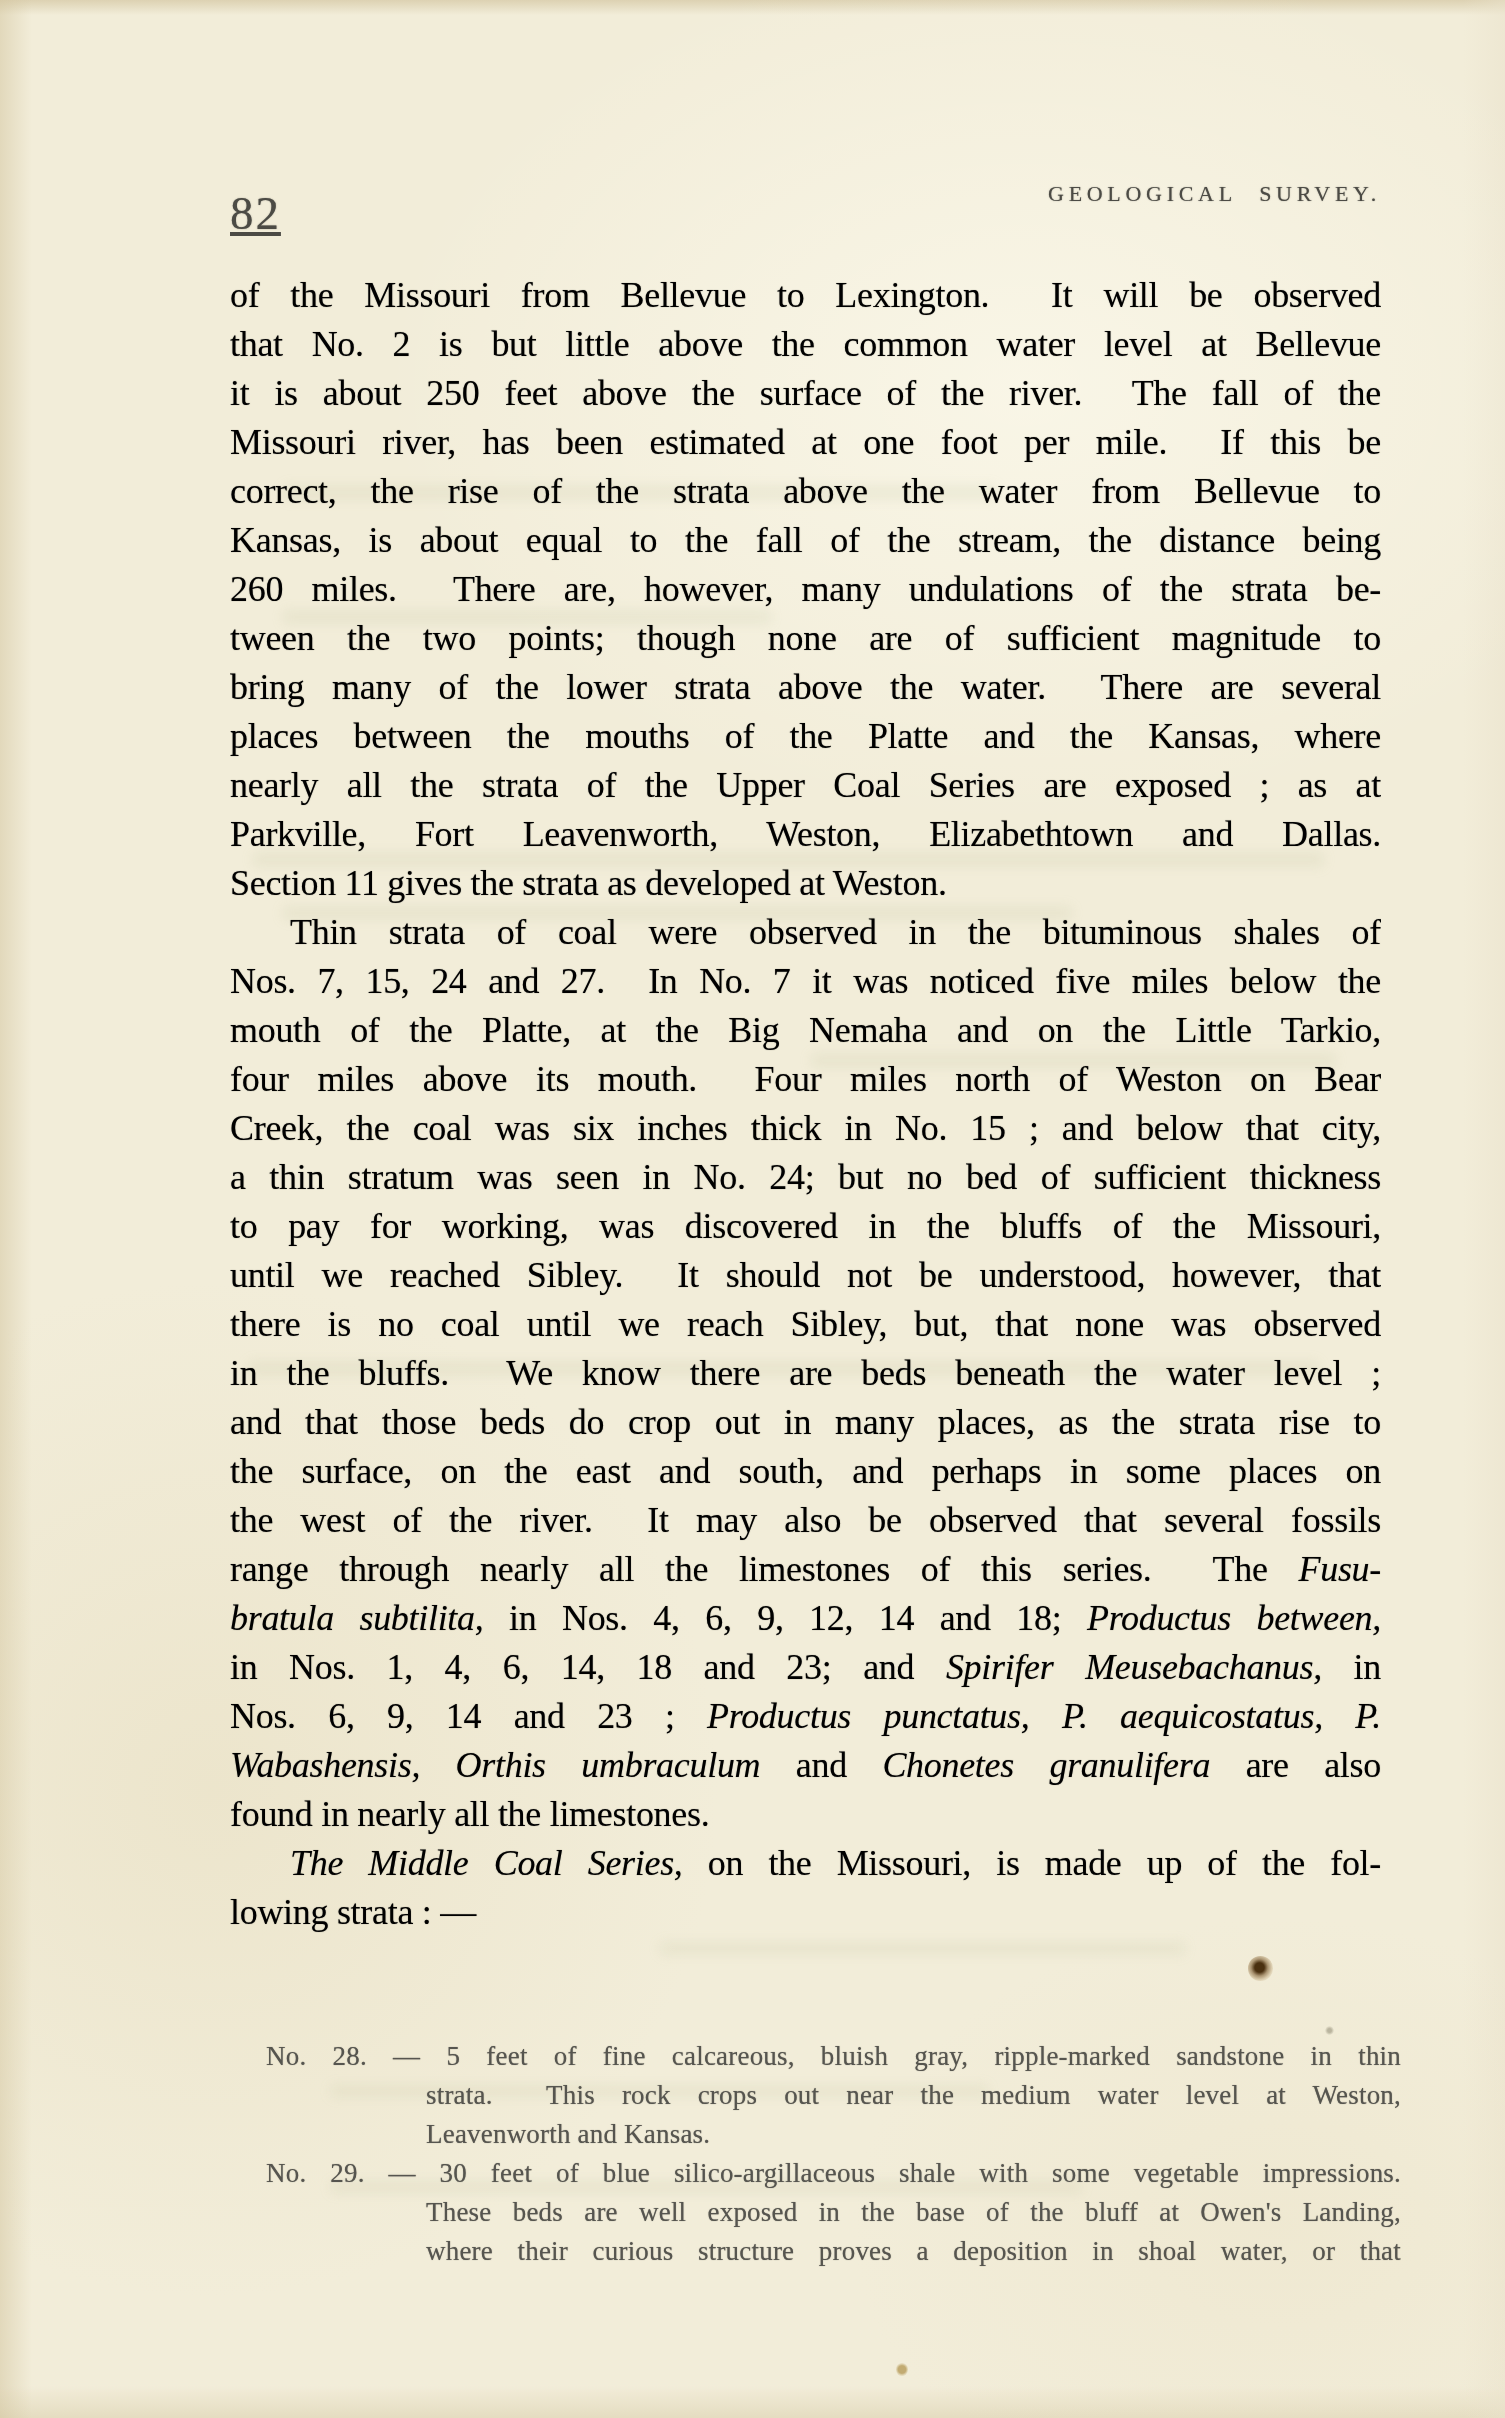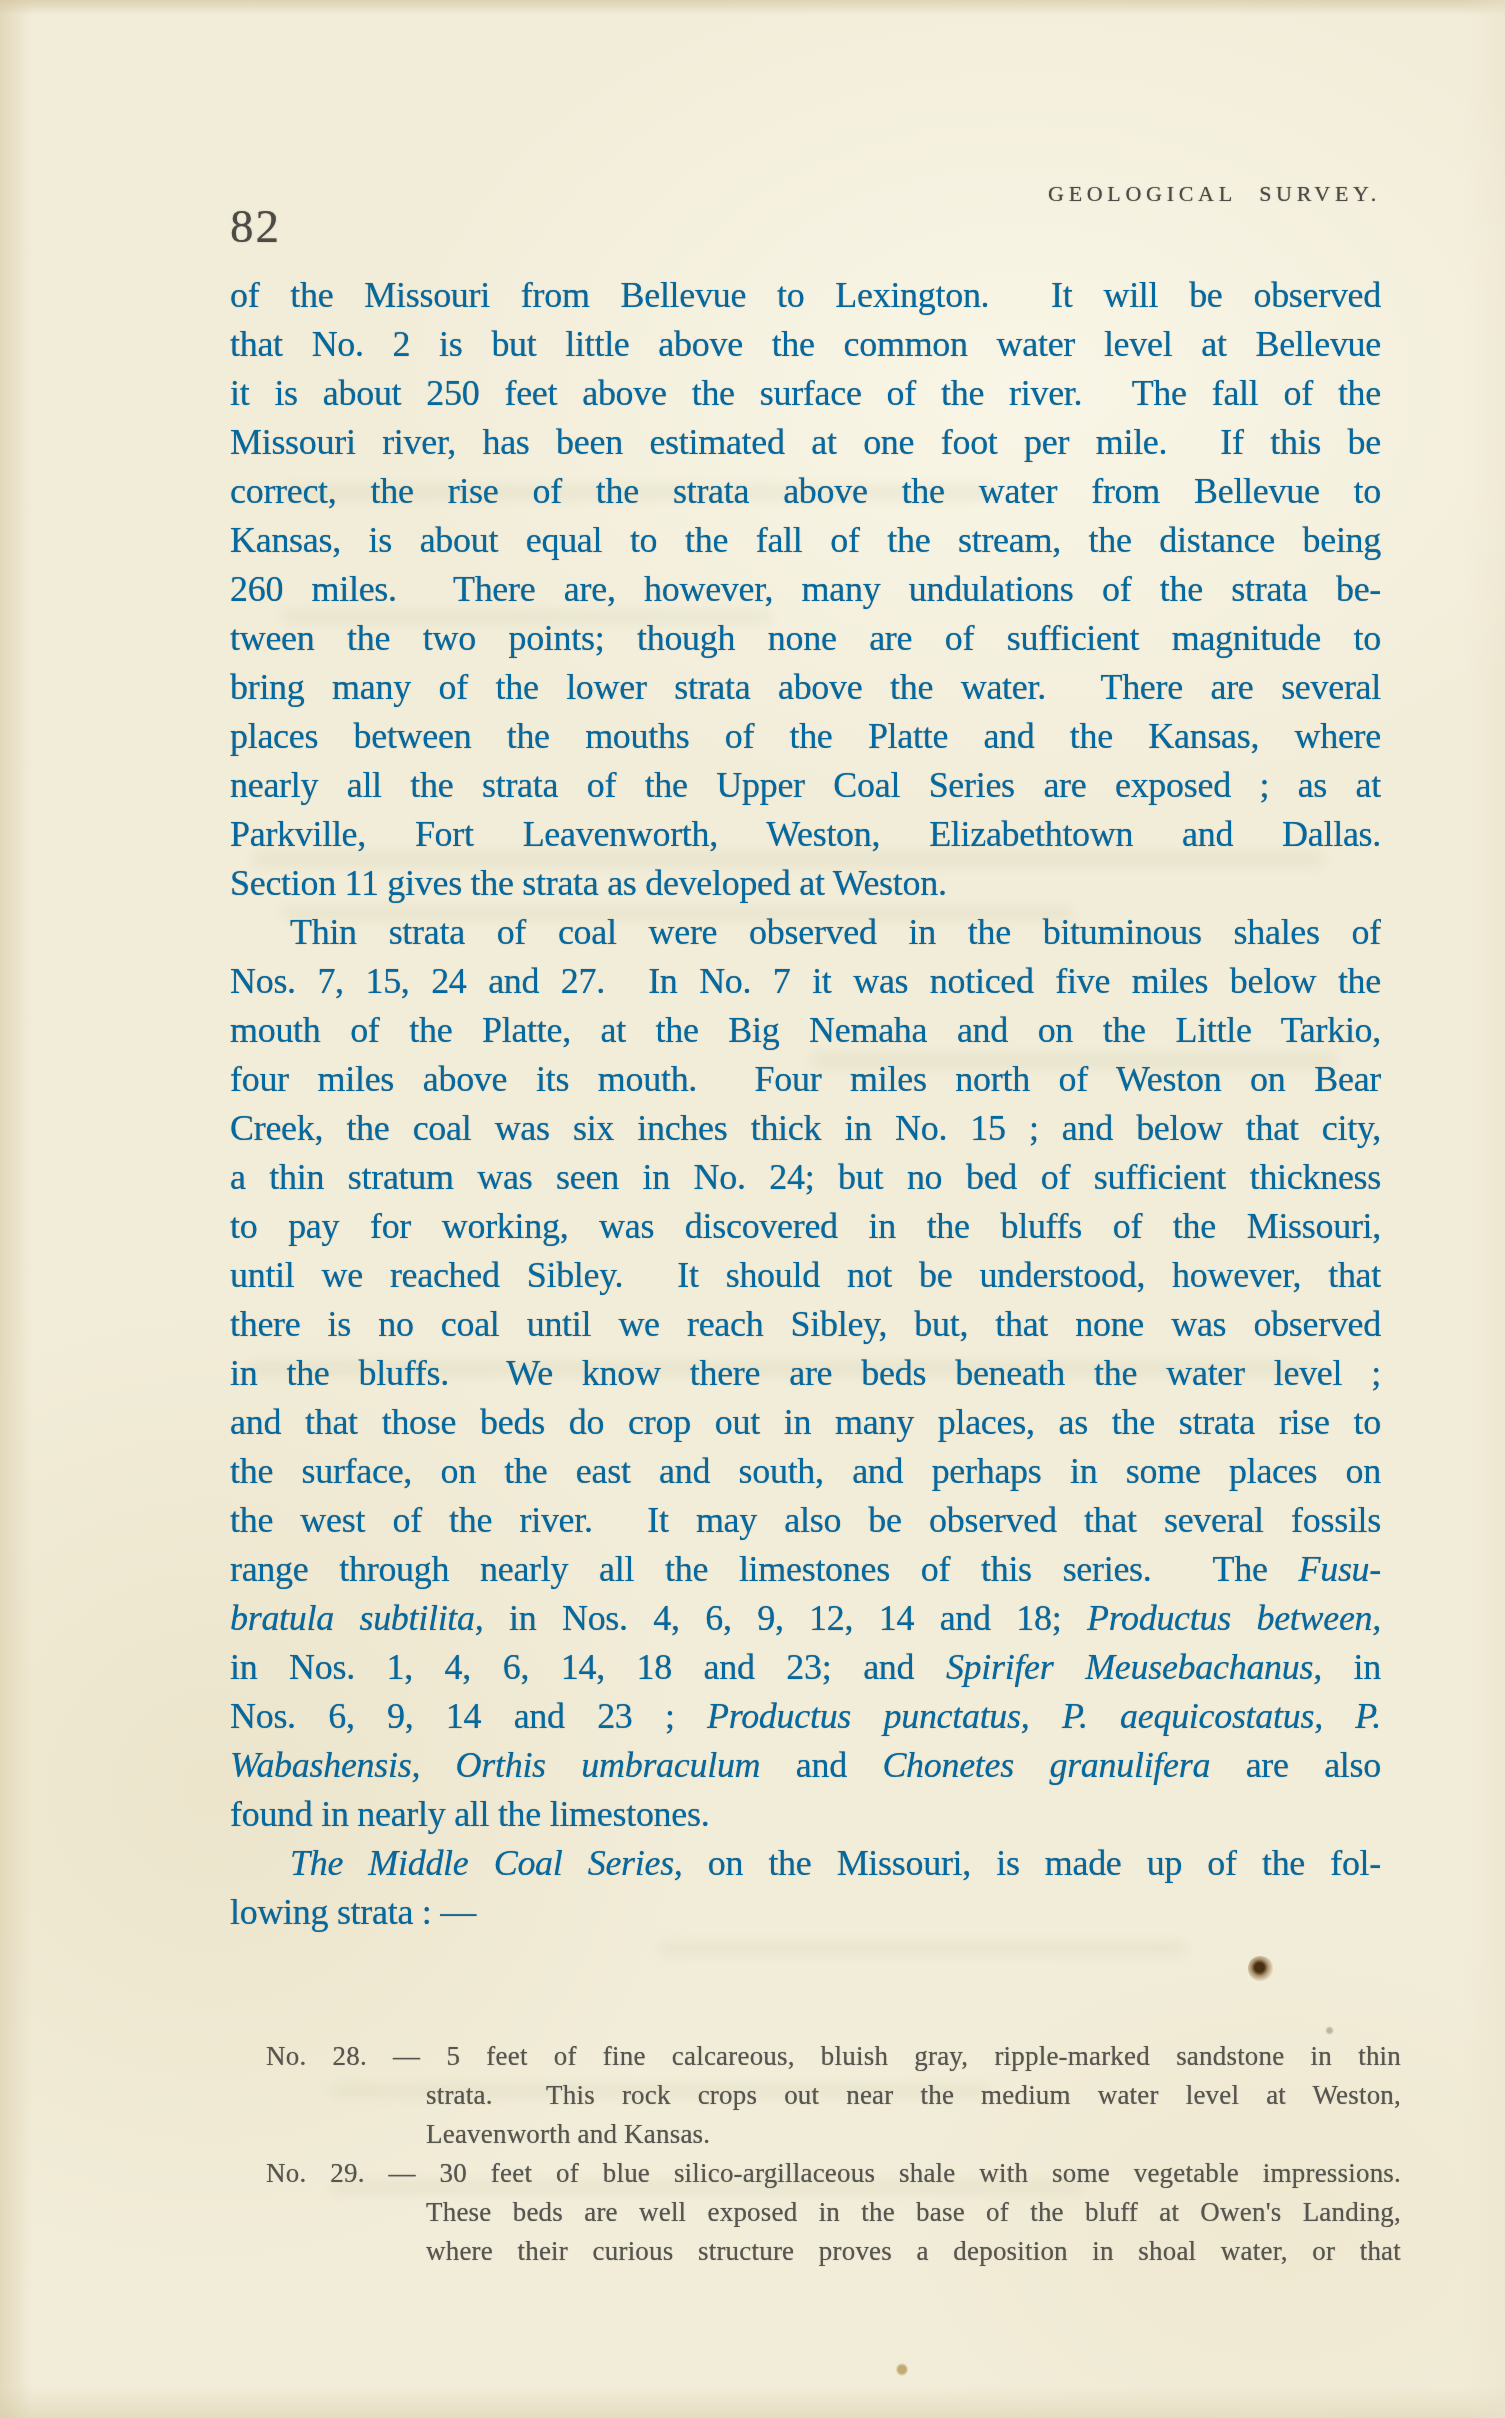--- a/index.html
+++ b/index.html
@@ -45,25 +45,26 @@
     position: absolute;
     left: 230px;
     top: 181px;
     width: 1151px;
     height: 56px;
     color: #4c4b45;
   }
   .folio {
     position: absolute;
     left: 0;
-    top: 22px;
+    top: 9px;
     font-size: 47px;
     line-height: 1;
     letter-spacing: 1.9px;
     text-shadow: 0 0 1.2px rgba(86,84,76,0.75);
+    text-decoration: underline;
   }
   .head-title {
     position: absolute;
     left: 0;
     right: 0;
     top: 1.9px;
     text-align: right;
     font-size: 22px;
     line-height: 1;
     letter-spacing: 4.7px;
@@ -71,21 +72,21 @@
     text-shadow: 0 0 1.2px rgba(86,84,76,0.7);
   }
 
   .body-text {
     position: absolute;
     left: 230px;
     top: 271px;
     width: 1151px;
     font-size: 36px;
     line-height: 49px;
-    color: #0369a1;
+    color: #000000;
     letter-spacing: -0.3px;
     text-shadow: 0 0 1.1px rgba(92,90,82,0.72);
   }
   .line {
     text-align: justify;
     text-align-last: justify;
     white-space: nowrap;
     overflow: hidden;
   }
   .line.last { text-align-last: left; }

